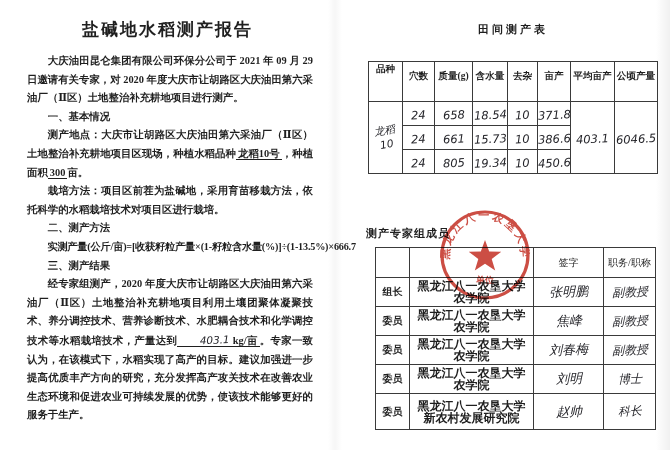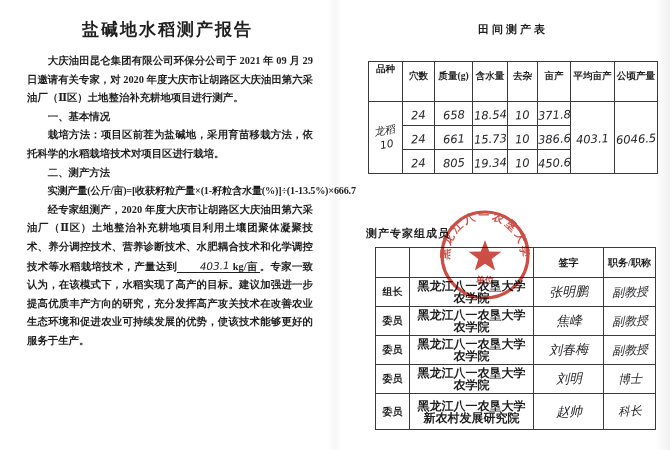--- a/index.html
+++ b/index.html
@@ -57,41 +57,43 @@
 
   .expert-label{
     position:absolute;left:31px;top:226px;font-size:11px;font-weight:bold;letter-spacing:1px;
   }
   .expert-table{position:absolute;left:40px;top:247px;width:280px;font-size:10px;}
   .expert-table thead tr{height:30px;}
   .expert-table tbody tr{height:29px;}
   .expert-table tbody tr.tall{height:36px;}
   .expert-table .role{font-weight:bold;font-size:10px;}
   .expert-table .unit{font-weight:bold;font-size:12px;line-height:12px;padding:1px 2px;}
-  .expert-table .head{font-weight:bold;font-size:10px;}
+  .expert-table .head{font-weight:normal;font-size:10px;}
   .expert-table .sig{font-size:13px;}
   .expert-table .ttl{font-size:12px;}
 
   .seal{position:absolute;left:102px;top:207px;width:96px;height:96px;opacity:0.88;mix-blend-mode:multiply;}
 </style>
 </head>
 <body>
 
 <div class="scan-shade shade-fold"></div>
 <div class="scan-shade shade-right"></div>
 
 <div class="page-left">
   <div class="report-title">盐碱地水稻测产报告</div>
 
   <div class="left-body">
     <p>大庆油田昆仑集团有限公司环保分公司于 2021 年 09 月 29 日邀请有关专家，对 2020 年度大庆市让胡路区大庆油田第六采油厂（Ⅱ区）土地整治补充耕地项目进行测产。</p>
     <p class="hdg">一、基本情况</p>
+    <p><span>测产地点：大庆市让胡路区大庆油田第六采油厂（Ⅱ区）土地整治补充耕地项目区现场，种植水稻品种</span><span class="ul">龙稻10号</span><span>，种植面积</span><span class="ul">300</span><span>亩。</span></p>
     <p>栽培方法：项目区前茬为盐碱地，采用育苗移栽方法，依托科学的水稻栽培技术对项目区进行栽培。</p>
     <p class="hdg">二、测产方法</p>
     <p class="formula">实测产量(公斤/亩)=[收获籽粒产量×(1-籽粒含水量(%)]÷(1-13.5%)×666.7</p>
+    <p class="hdg">三、测产结果</p>
     <p><span>经专家组测产，2020 年度大庆市让胡路区大庆油田第六采油厂（Ⅱ区）土地整治补充耕地项目利用土壤团聚体凝聚技术、养分调控技术、营养诊断技术、水肥耦合技术和化学调控技术等水稻栽培技术，产量达到</span><span class="ul"><span class="hw">403.1</span> <span>kg/亩</span></span><span>。专家一致认为，在该模式下，水稻实现了高产的目标。建议加强进一步提高优质丰产方向的研究，充分发挥高产攻关技术在改善农业生态环境和促进农业可持续发展的优势，使该技术能够更好的服务于生产。</span></p>
   </div>
 </div>
 
 <div class="page-right">
   <div class="field-title">田间测产表</div>
 
   <table class="field-table">
     <colgroup>
       <col style="width:34px">

